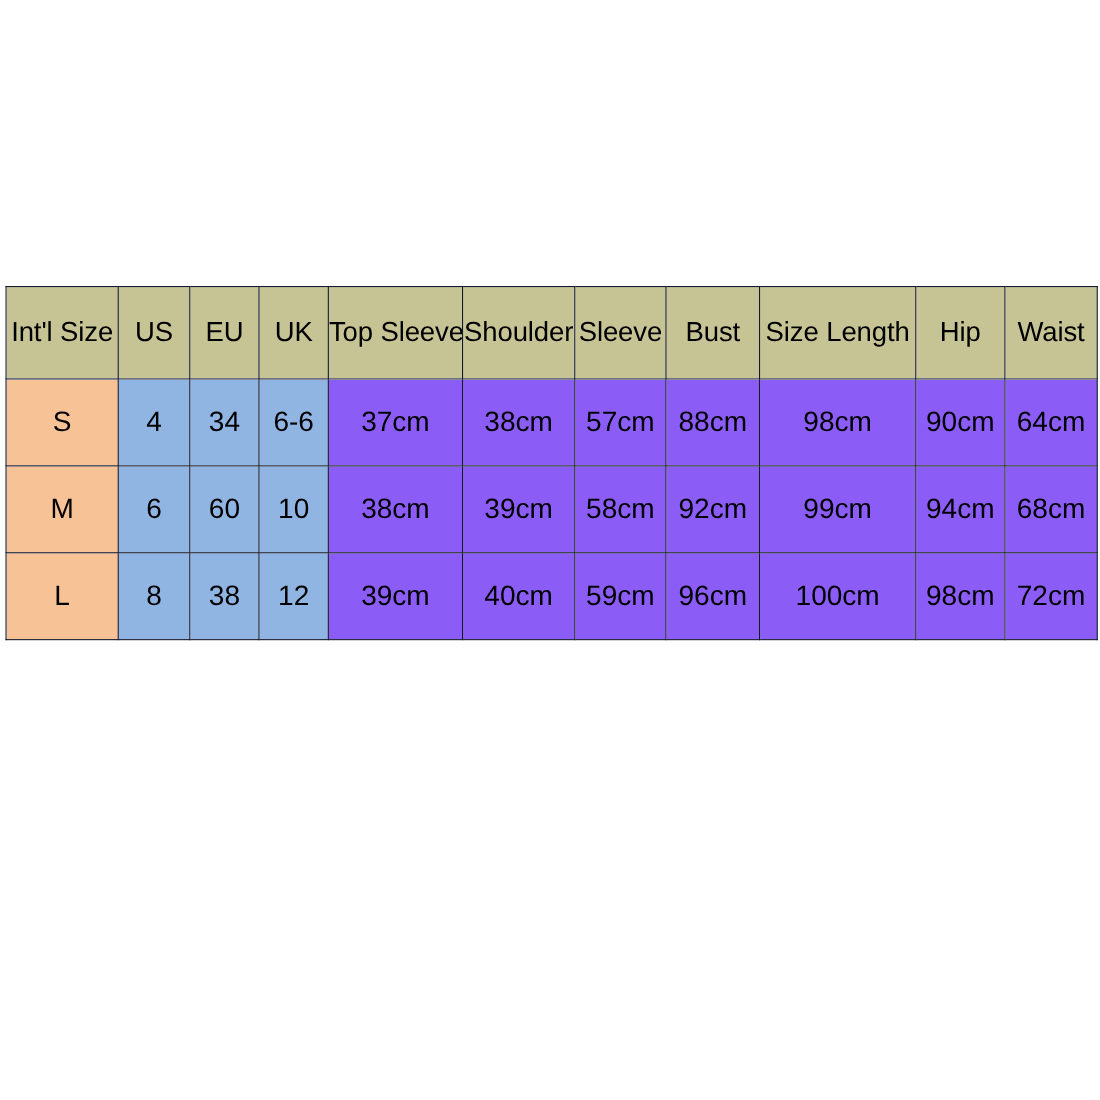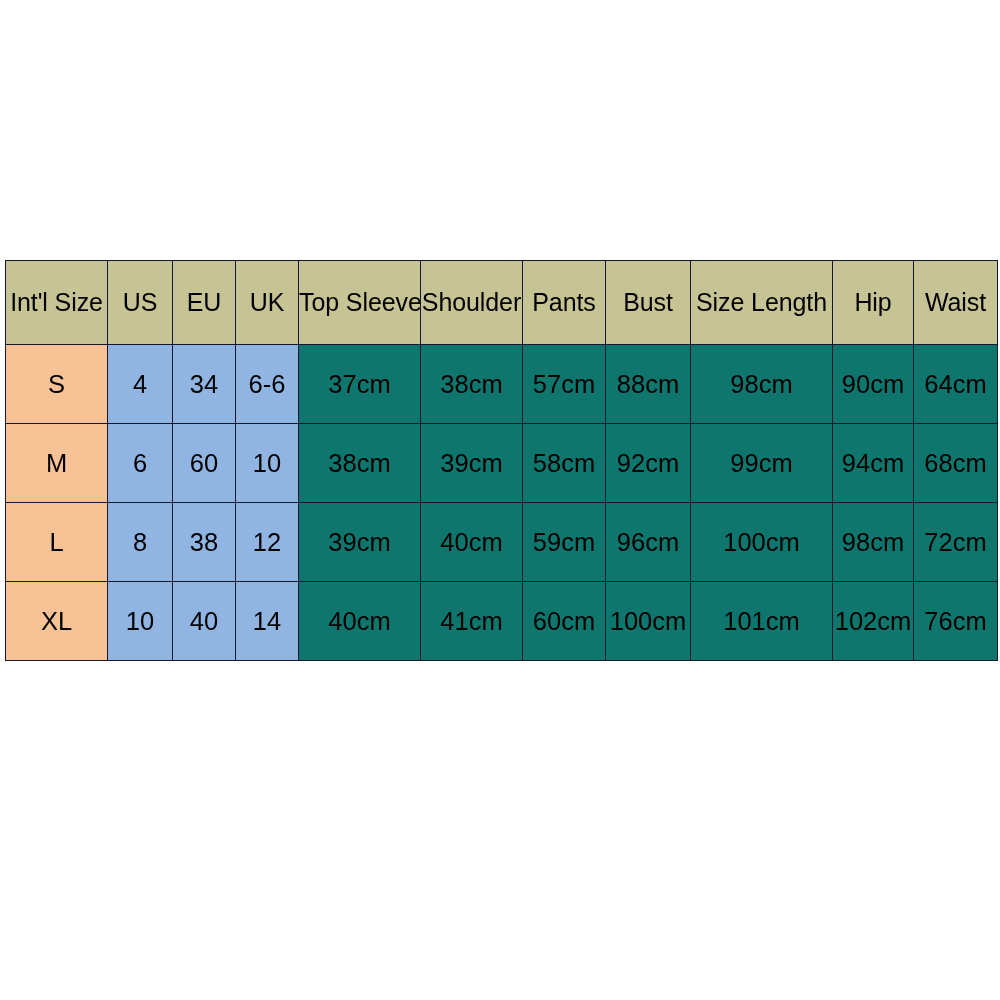--- a/index.html
+++ b/index.html
@@ -44,21 +44,21 @@
   table.size-chart thead th {
     height: 83px;
     background: #c6c394;
     font-size: 25px;
     letter-spacing: -0.1px;
   }
 
   table.size-chart tbody td {
     height: 78px;
     font-size: 25.5px;
-    background: #0f766e;
+    background: #8b5cf6;
   }
 
   table.size-chart tbody td.cell-intl {
     background: #f7c295;
   }
 
   table.size-chart tbody td.cell-region {
     background: #90b5e3;
   }
 
@@ -94,21 +94,21 @@
       <col class="c-waist">
     </colgroup>
     <thead>
       <tr>
         <th>Int'l Size</th>
         <th>US</th>
         <th>EU</th>
         <th>UK</th>
         <th>Top Sleeve</th>
         <th>Shoulder</th>
-        <th>Pants</th>
+        <th>Sleeve</th>
         <th>Bust</th>
         <th>Size Length</th>
         <th>Hip</th>
         <th>Waist</th>
       </tr>
     </thead>
     <tbody>
       <tr>
         <td class="cell-intl">S</td>
         <td class="cell-region">4</td>
@@ -141,28 +141,15 @@
         <td class="cell-region">38</td>
         <td class="cell-region">12</td>
         <td>39cm</td>
         <td>40cm</td>
         <td>59cm</td>
         <td>96cm</td>
         <td>100cm</td>
         <td>98cm</td>
         <td>72cm</td>
       </tr>
-      <tr>
-        <td class="cell-intl">XL</td>
-        <td class="cell-region">10</td>
-        <td class="cell-region">40</td>
-        <td class="cell-region">14</td>
-        <td>40cm</td>
-        <td>41cm</td>
-        <td>60cm</td>
-        <td>100cm</td>
-        <td>101cm</td>
-        <td>102cm</td>
-        <td>76cm</td>
-      </tr>
     </tbody>
   </table>
 </div>
 
 </body></html>

